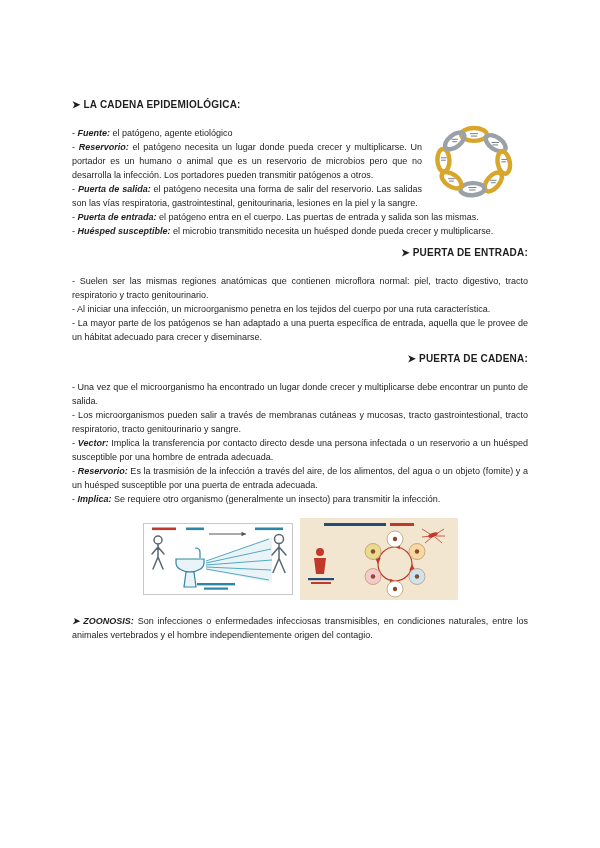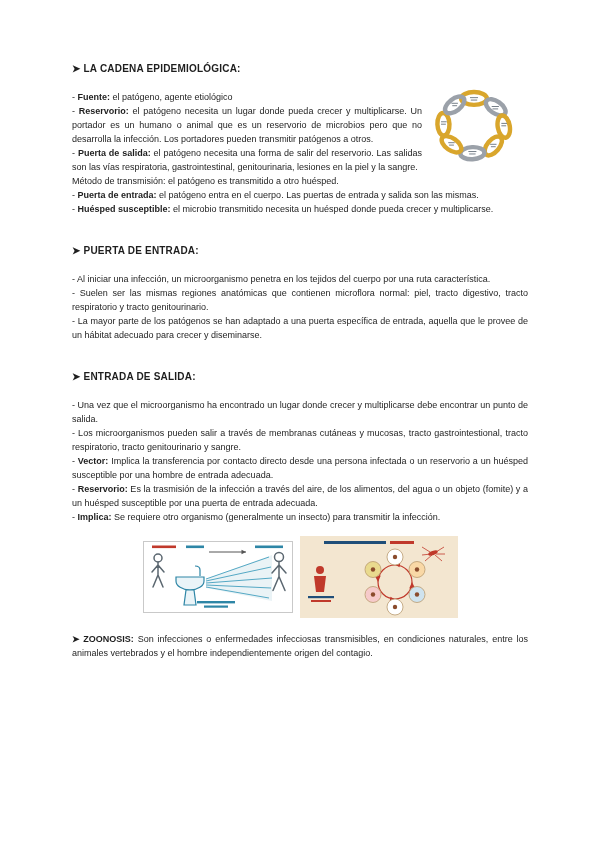--- a/index.html
+++ b/index.html
@@ -6,36 +6,36 @@
   html, body { margin: 0; padding: 0; }
   body {
     width: 600px; height: 848px;
     background: #ffffff;
     color: #1e1e1e;
     font-family: "Liberation Sans", sans-serif;
     overflow: hidden;
   }
   .page {
     width: 600px; height: 612px;
-    padding: 62px 72px 0 72px;
+    padding: 98px 72px 0 72px;
     font-size: 9px;
     line-height: 14px;
     text-align: justify;
   }
   h1.sec {
     font-size: 10px;
     line-height: 14px;
     font-weight: bold;
     margin: 0 0 14px 0;
     letter-spacing: .2px;
     text-align: left;
   }
-  h1.sec.mt { margin-top: 28px; }
+  h1.sec.mt { margin-top: 8px; text-align: right; }
   p { margin: 0; }
-  p b { font-weight: bold; }
+  p b { font-weight: bold; font-style: italic; }
   .float-fig {
     float: right;
     width: 84px; height: 74px;
     margin: -2px 12px 4px 10px;
   }
   .clear { clear: both; }
   .figures-row {
     display: flex;
     align-items: center;
     justify-content: center;
@@ -73,32 +73,31 @@
         <path d="M18 68 h8 M19 71 h6"></path>
         <path d="M9 42 h7 M9 45 h6"></path>
         <path d="M22 19 h8 M23 22 h6"></path>
       </g>
     </svg>
   </div>
 
   <p><span>- </span><b>Fuente:</b><span> el patógeno, agente etiológico</span></p>
   <p><span>- </span><b>Reservorio:</b><span> el patógeno necesita un lugar donde pueda crecer y multiplicarse. Un portador es un humano o animal que es un reservorio de microbios pero que no desarrolla la infección. Los portadores pueden transmitir patógenos a otros.</span></p>
   <p><span>- </span><b>Puerta de salida:</b><span> el patógeno necesita una forma de salir del reservorio. Las salidas son las vías respiratoria, gastrointestinal, genitourinaria, lesiones en la piel y la sangre.</span></p>
-  <p><span></span><b></b><span>Método de transmisión: el patógeno es transmitido a otro huésped.</span></p>
   <p><span>- </span><b>Puerta de entrada:</b><span> el patógeno entra en el cuerpo. Las puertas de entrada y salida son las mismas.</span></p>
   <p><span>- </span><b>Huésped susceptible:</b><span> el microbio transmitido necesita un huésped donde pueda crecer y multiplicarse.</span></p>
 
   <div class="clear"></div>
 
   <h1 class="sec mt">➤ PUERTA DE ENTRADA:</h1>
+  <p>- Suelen ser las mismas regiones anatómicas que contienen microflora normal: piel, tracto digestivo, tracto respiratorio y tracto genitourinario.</p>
   <p>- Al iniciar una infección, un microorganismo penetra en los tejidos del cuerpo por una ruta característica.</p>
-  <p>- Suelen ser las mismas regiones anatómicas que contienen microflora normal: piel, tracto digestivo, tracto respiratorio y tracto genitourinario.</p>
   <p>- La mayor parte de los patógenos se han adaptado a una puerta específica de entrada, aquella que le provee de un hábitat adecuado para crecer y diseminarse.</p>
 
-  <h1 class="sec mt">➤ ENTRADA DE SALIDA:</h1>
+  <h1 class="sec mt">➤ PUERTA DE CADENA:</h1>
   <p>- Una vez que el microorganismo ha encontrado un lugar donde crecer y multiplicarse debe encontrar un punto de salida.</p>
   <p>- Los microorganismos pueden salir a través de membranas cutáneas y mucosas, tracto gastrointestional, tracto respiratorio, tracto genitourinario y sangre.</p>
 
   <p><span>- </span><b>Vector:</b><span> Implica la transferencia por contacto directo desde una persona infectada o un reservorio a un huésped susceptible por una hombre de entrada adecuada.</span></p>
   <p><span>- </span><b>Reservorio:</b><span> Es la trasmisión de la infección a través del aire, de los alimentos, del agua o un objeto (fomite) y a un huésped susceptible por una puerta de entrada adecuada.</span></p>
   <p><span>- </span><b>Implica:</b><span> Se requiere otro organismo (generalmente un insecto) para transmitir la infección.</span></p>
 
   <div class="figures-row">
 
     <div class="fig">

